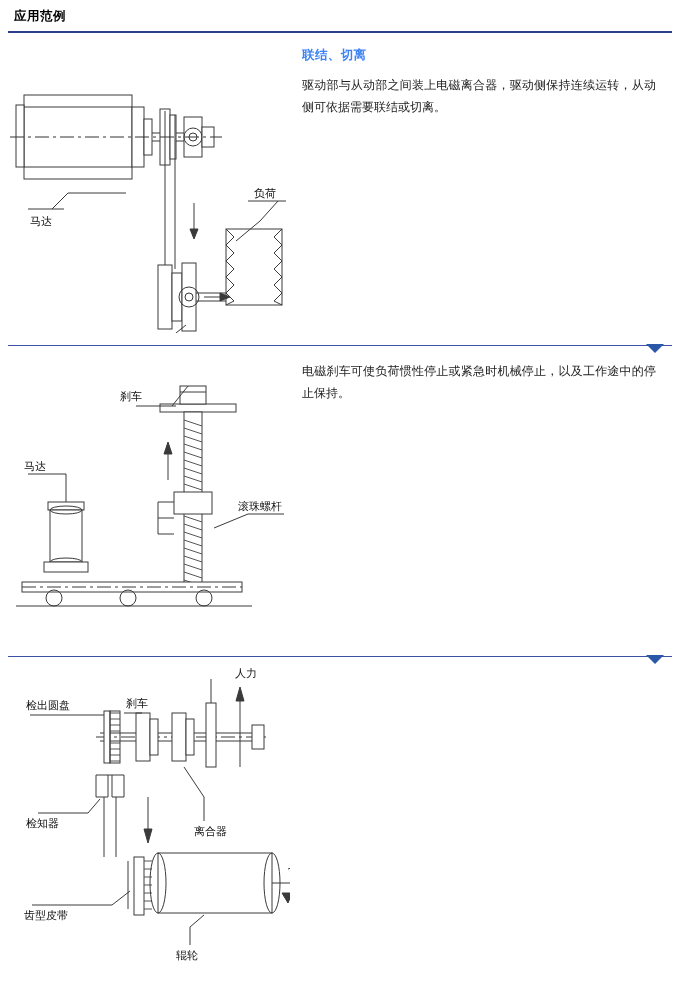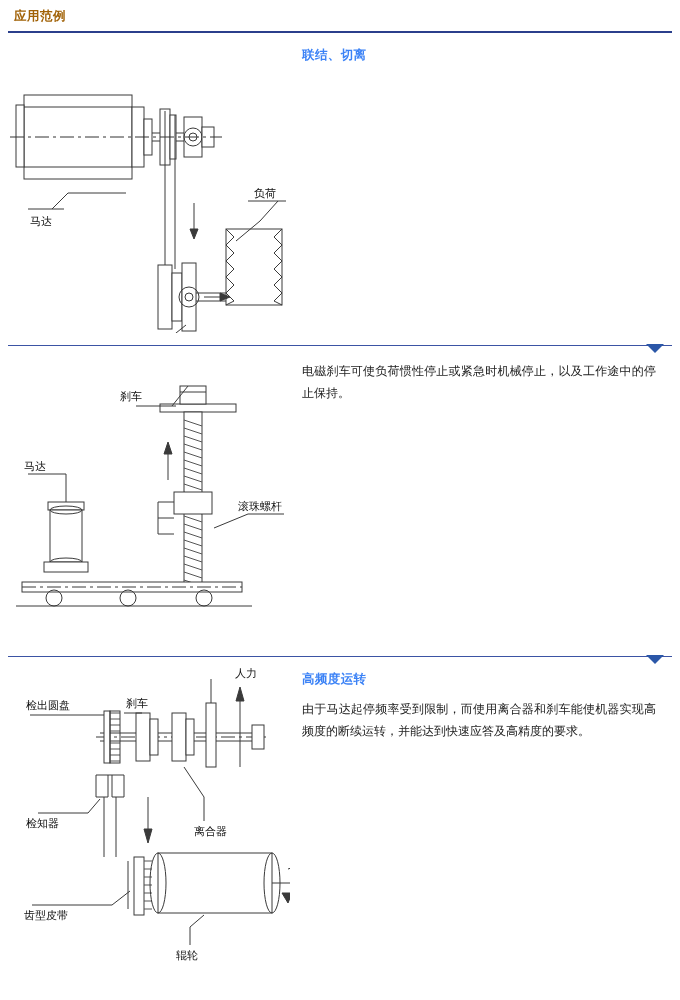--- a/index.html
+++ b/index.html
@@ -18,21 +18,21 @@
   .page {
     width: 680px;
     height: 1000px;
     position: relative;
     box-sizing: border-box;
     padding: 0 8px;
   }
   .page-title {
     font-size: 12.5px;
     font-weight: bold;
-    color: #a16207;
+    color: #000000;
     padding: 8px 4px 6px 6px;
     letter-spacing: 0.5px;
   }
   .divider {
     height: 2px;
     background: #2b3f8c;
     width: 100%;
     position: relative;
   }
   .divider.thin {
@@ -148,20 +148,21 @@
           <line x1="240" y1="168" x2="278" y2="168"></line>
           <line x1="108" y1="318" x2="150" y2="318"></line>
         </g>
         <text class="lbl" x="22" y="192">马达</text>
         <text class="lbl" x="246" y="164">负荷</text>
         <text class="lbl" x="107" y="334">离合器</text>
       </svg>
     </div>
     <div class="txt">
       <div class="sec-title">联结、切离</div>
+      <div class="sec-body">驱动部与从动部之间装上电磁离合器，驱动侧保持连续运转，从动侧可依据需要联结或切离。</div>
     </div>
   </div>
 
   <div class="divider thin" style="margin-top:12px;">
     <span class="arrow-marker"></span>
   </div>
 
   <div class="section">
     <div class="fig">
       <svg width="282" height="300" viewBox="0 0 282 300">
@@ -314,19 +315,15 @@
         </g>
         <text class="lbl" x="18" y="52">检出圆盘</text>
         <text class="lbl" x="118" y="50">刹车</text>
         <text class="lbl" x="227" y="20">人力</text>
         <text class="lbl" x="18" y="170">检知器</text>
         <text class="lbl" x="186" y="178">离合器</text>
         <text class="lbl" x="16" y="262">齿型皮带</text>
         <text class="lbl" x="168" y="302">辊轮</text>
       </svg>
     </div>
-    <div class="txt">
-      <div class="sec-title">高频度运转</div>
-      <div class="sec-body">由于马达起停频率受到限制，而使用离合器和刹车能使机器实现高频度的断续运转，并能达到快速应答及高精度的要求。</div>
-    </div>
   </div>
 
 </div>
 
 </body></html>

